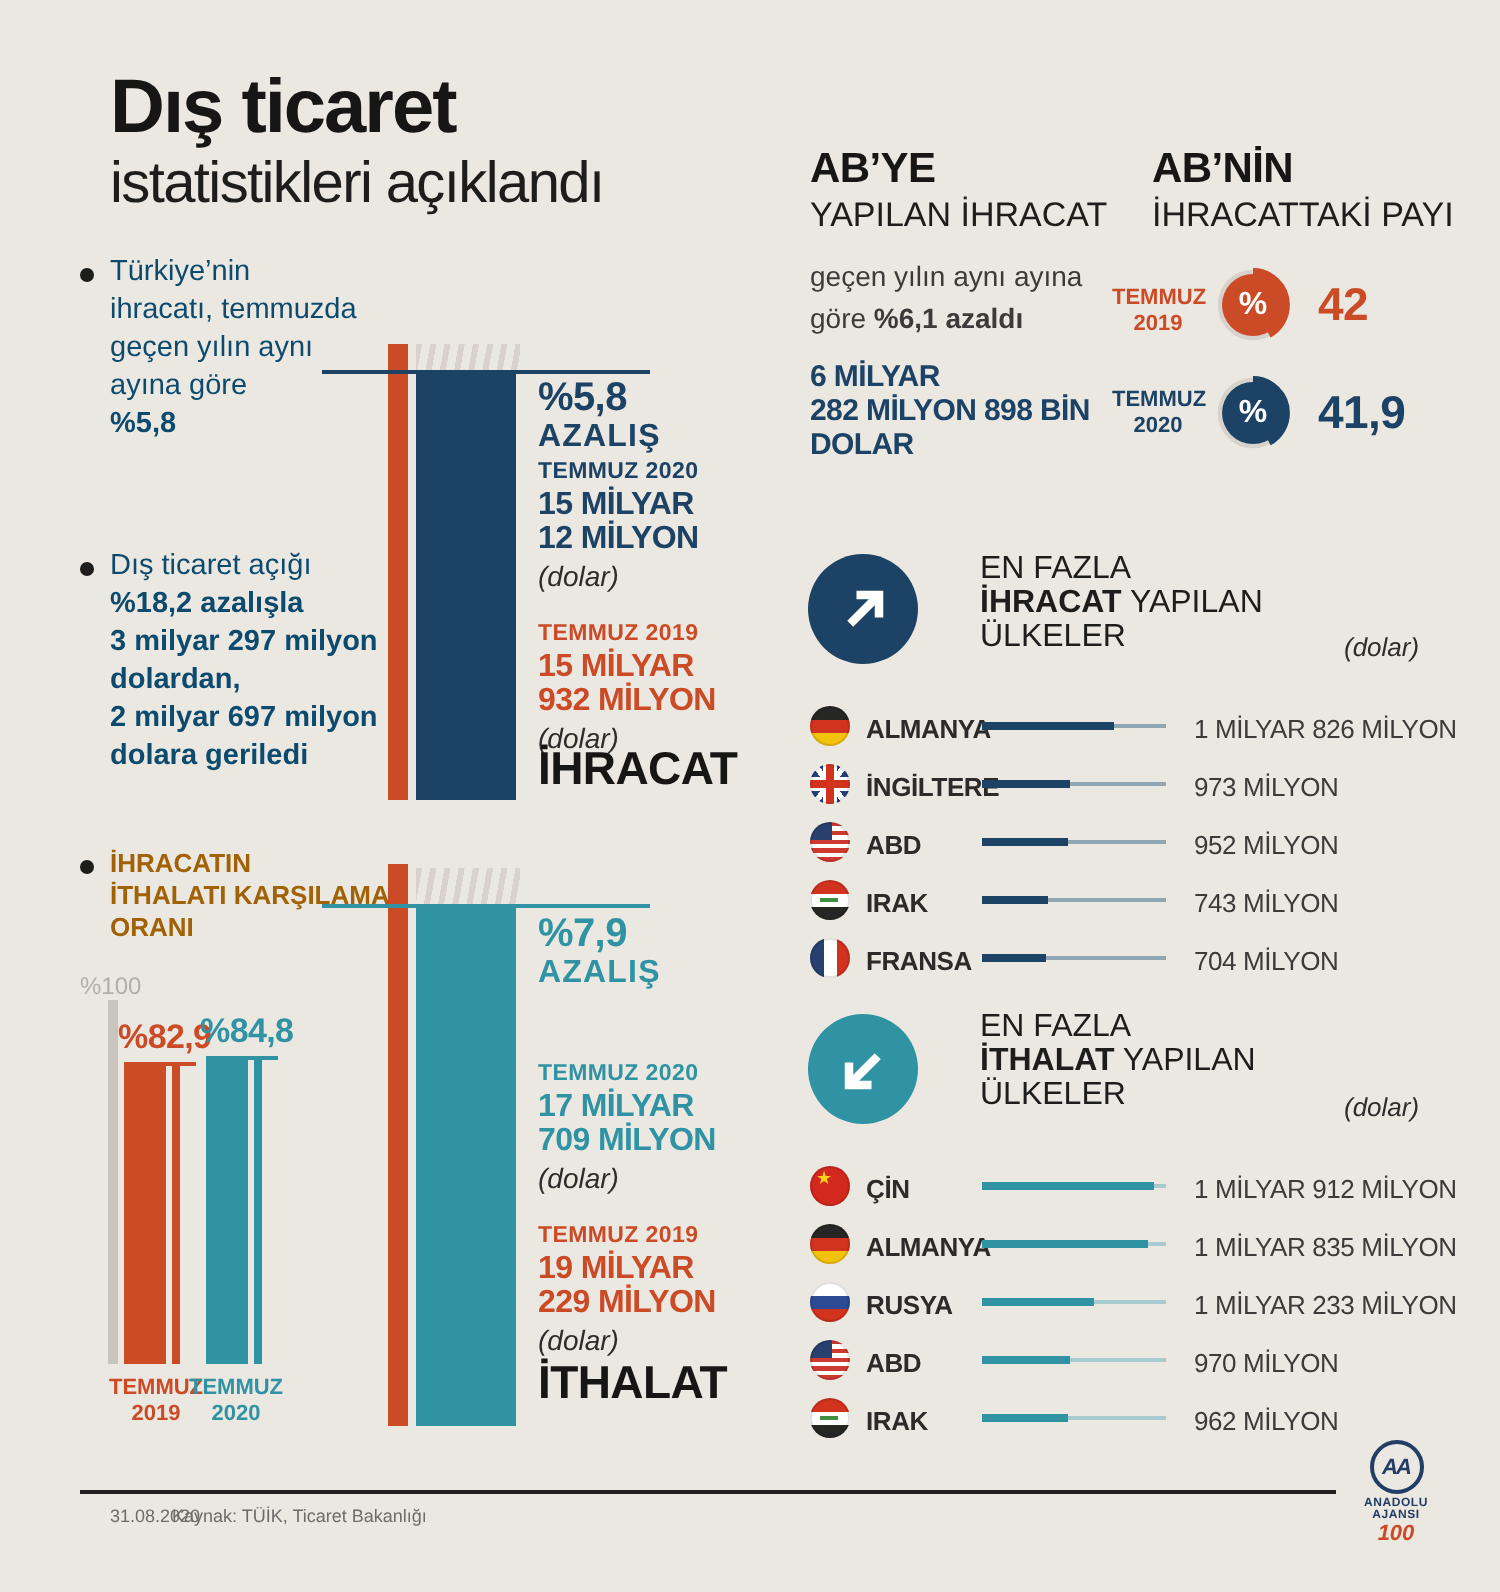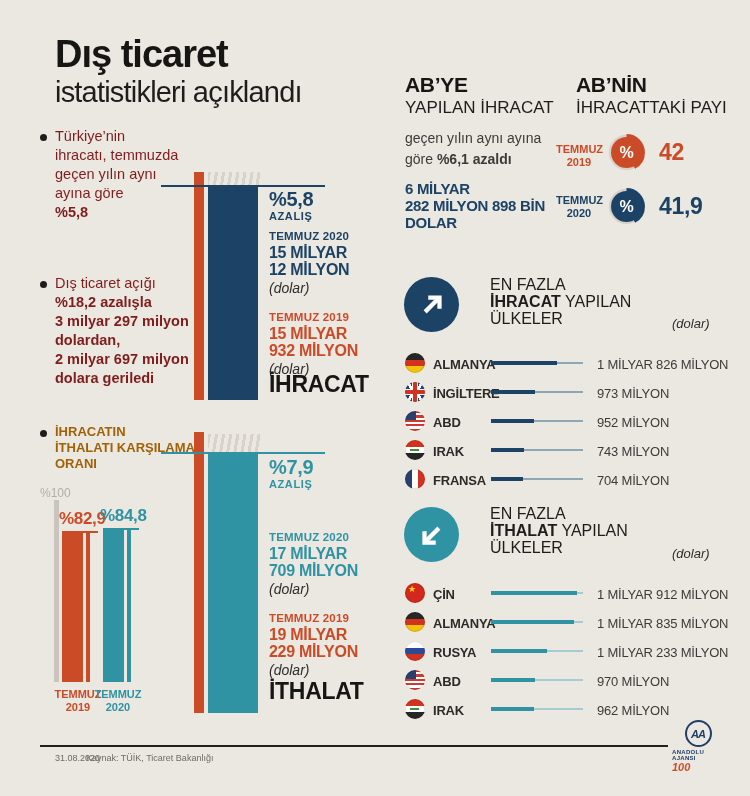--- a/index.html
+++ b/index.html
@@ -11,27 +11,27 @@
   .red{color:#cc4b27}
   .teal{color:#2f93a4}
   .b{font-weight:bold}
 
   
   .title1{font-size:38px;font-weight:800;letter-spacing:-1px;color:#161614}
   .title2{font-size:29px;font-weight:400;letter-spacing:-0.8px;color:#1d1d1b}
 
   
   .dot{width:7px;height:7px;border-radius:50%;background:#1d1d1b}
-  .btxt{font-size:14.5px;line-height:19px;color:#7f1d1d;width:158px}
+  .btxt{font-size:14.5px;line-height:19px;color:#0c4a6e;width:158px}
 
   
   .bar{position:absolute}
   .hatch{background:repeating-linear-gradient(100deg,#d8d2cb 0 3px,rgba(0,0,0,0) 3px 7px)}
   .pct-big{font-size:20px;font-weight:bold;letter-spacing:-0.3px}
-  .pct-word{font-size:11px;font-weight:bold;letter-spacing:.6px}
+  .pct-word{font-size:16px;font-weight:bold;letter-spacing:.6px}
   .t-label{font-size:11.5px;font-weight:bold;letter-spacing:.2px}
   .amt{font-size:16px;font-weight:bold;line-height:17px;letter-spacing:-0.3px}
   .unit{font-size:14px;font-style:italic;color:#2e2d2b}
   .panel-title{font-size:23px;font-weight:800;letter-spacing:-0.3px;color:#161614}
 
   
   .mini{position:absolute;left:40px;top:486px;width:160px;height:244px}
   .mini-axis{position:absolute;left:0;top:0;font-size:12px;color:#b3aea8}
   .mini-plot{position:absolute;left:0;top:14px;width:160px;height:182px}
   .mini-ref{position:absolute;left:14px;bottom:0;width:5px;height:100%;background:#c9c4be}
@@ -84,21 +84,21 @@
   [data-flag="usa"]{background:linear-gradient(#27406e,#27406e) no-repeat 0 0/55% 45%,repeating-linear-gradient(to bottom,#cf3a30 0 2.2px,#fff 2.2px 4.4px)}
   [data-flag="iraq"]{background:linear-gradient(#3f8f3f,#3f8f3f) no-repeat center/46% 11%,linear-gradient(to bottom,#d2331f 0 34%,#fff 34% 67%,#262624 67%)}
   [data-flag="france"]{background:linear-gradient(to right,#27406e 0 34%,#fff 34% 67%,#d2331f 67%)}
   [data-flag="russia"]{background:linear-gradient(to bottom,#fff 0 34%,#2c4a95 34% 67%,#d2331f 67%)}
   [data-flag="china"]{background:#d2281e}
   [data-flag="china"]::after{content:"★";position:absolute;left:3px;top:2px;font-size:9px;line-height:1;color:#f7d319}
 
   
   .foot-line{position:absolute;left:40px;top:745px;width:628px;height:2px;background:#22211f}
   .foot-txt{position:absolute;top:753px;font-size:9px;color:#6e6c69}
-  .aa{position:absolute;left:672px;top:720px;width:52px;text-align:left}
+  .aa{position:absolute;left:672px;top:720px;width:52px;text-align:center}
   .aa-circle{width:27px;height:27px;border:2px solid #223d66;border-radius:50%;margin:0 auto;display:flex;align-items:center;justify-content:center;color:#223d66;font-weight:800;font-style:italic;font-size:11px;letter-spacing:-1px}
   .aa-name{font-size:6px;font-weight:bold;letter-spacing:.3px;color:#223d66;margin-top:2px}
   .aa-100{font-size:11px;font-weight:800;font-style:italic;color:#cc4b27;line-height:1.1}
 </style>
 </head>
 <body>
 
 <div id="canvas">
 
   <div class="abs title1" style="left:55px;top:33px">Dış ticaret</div>

